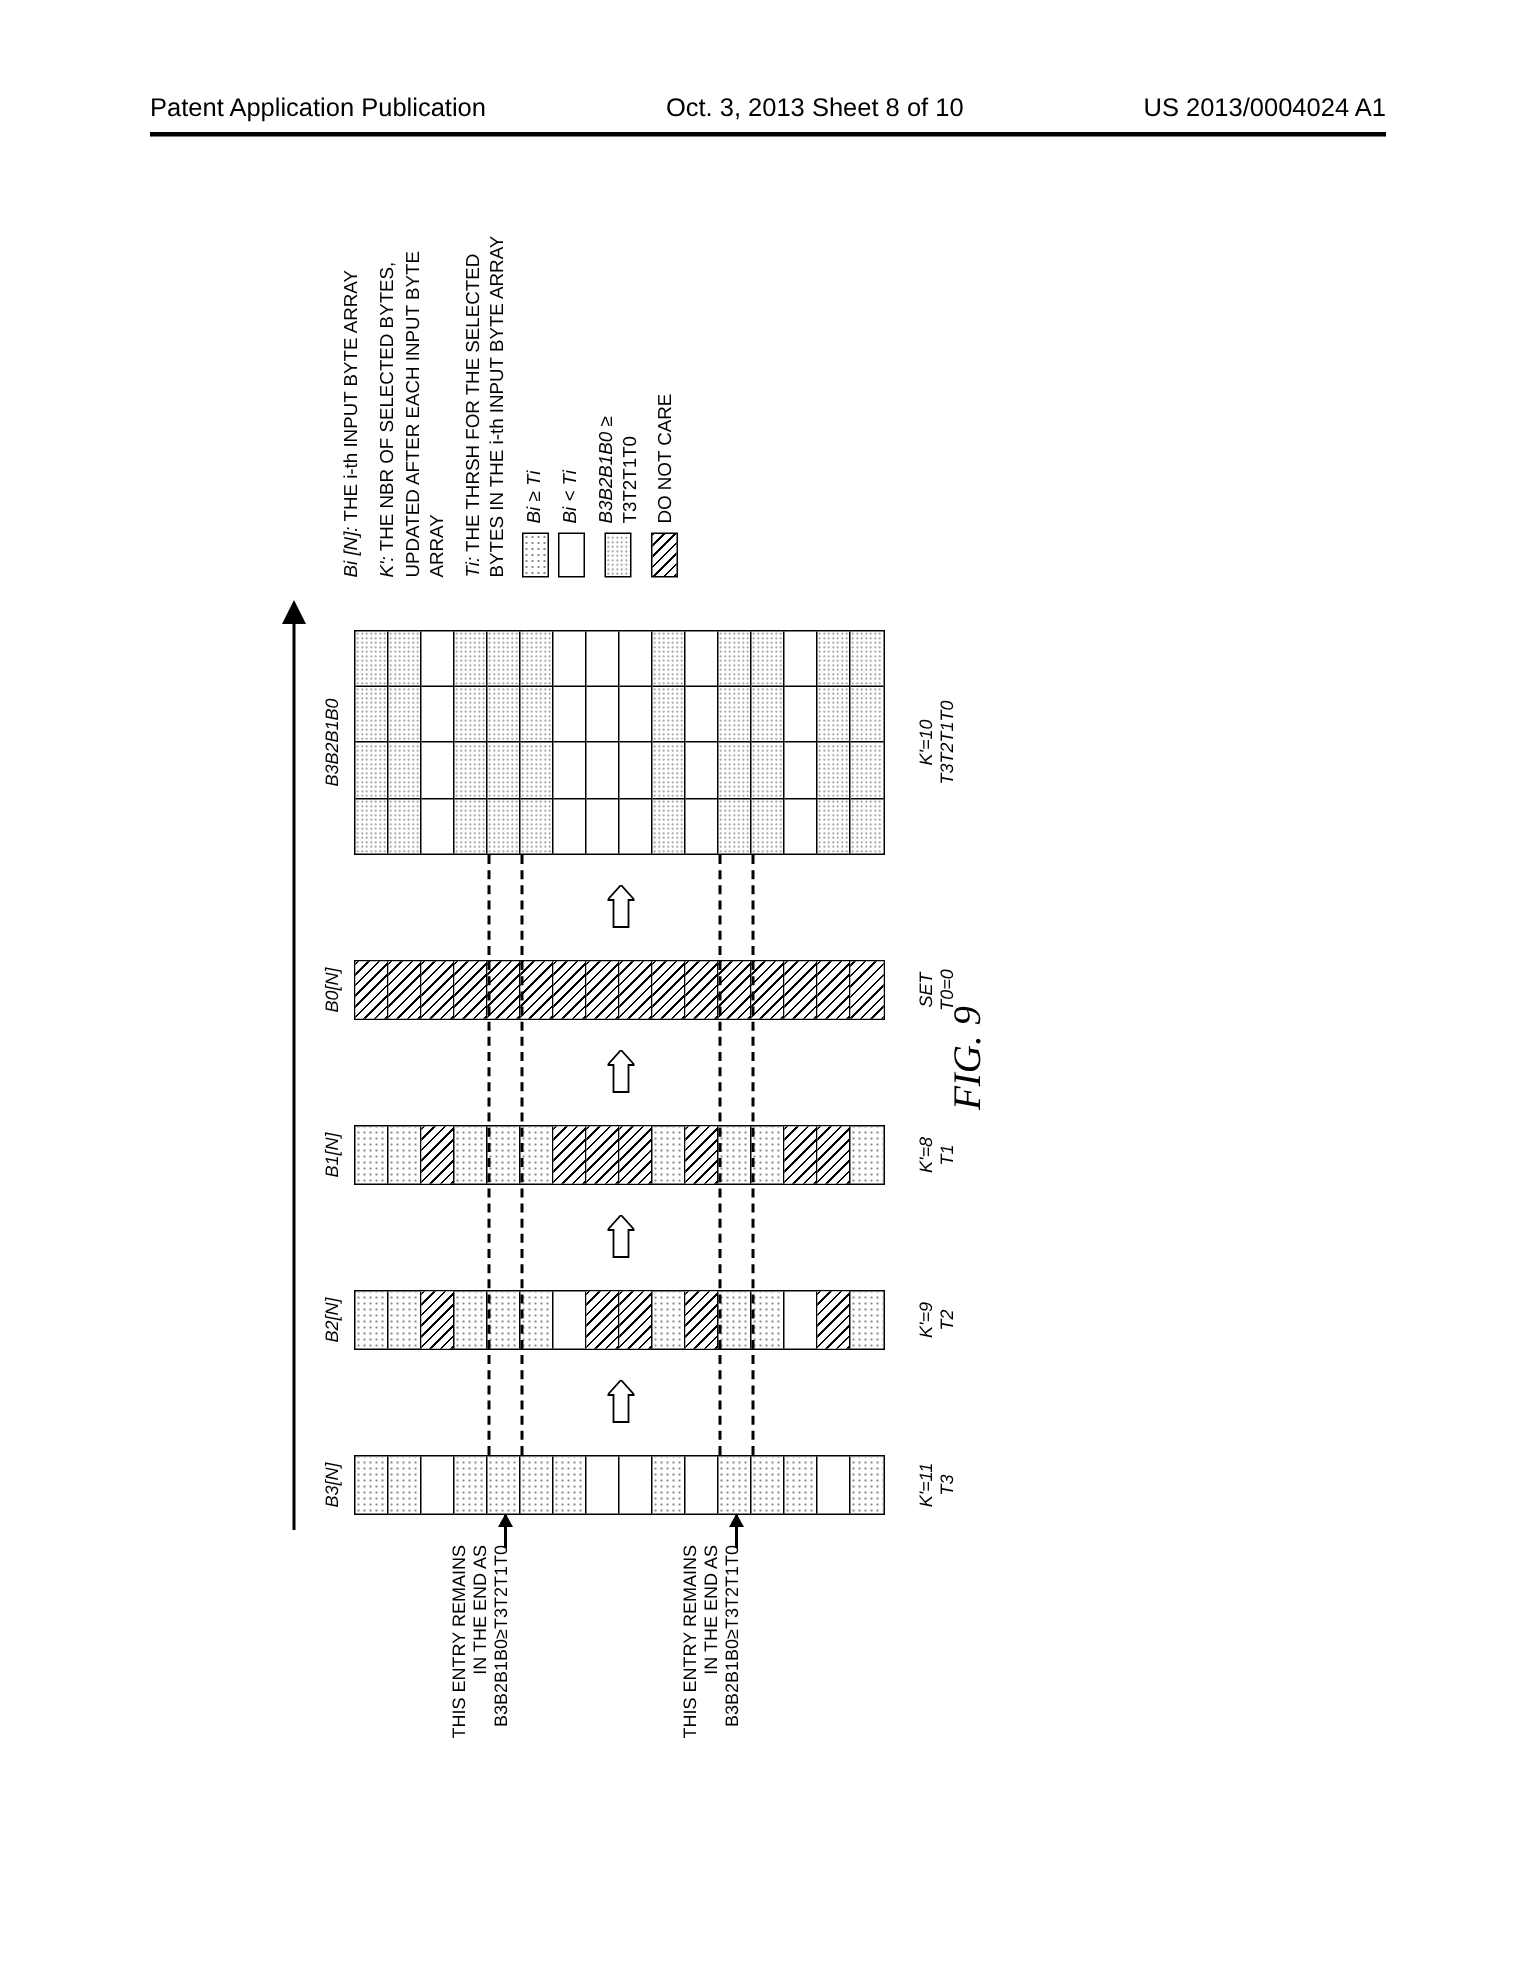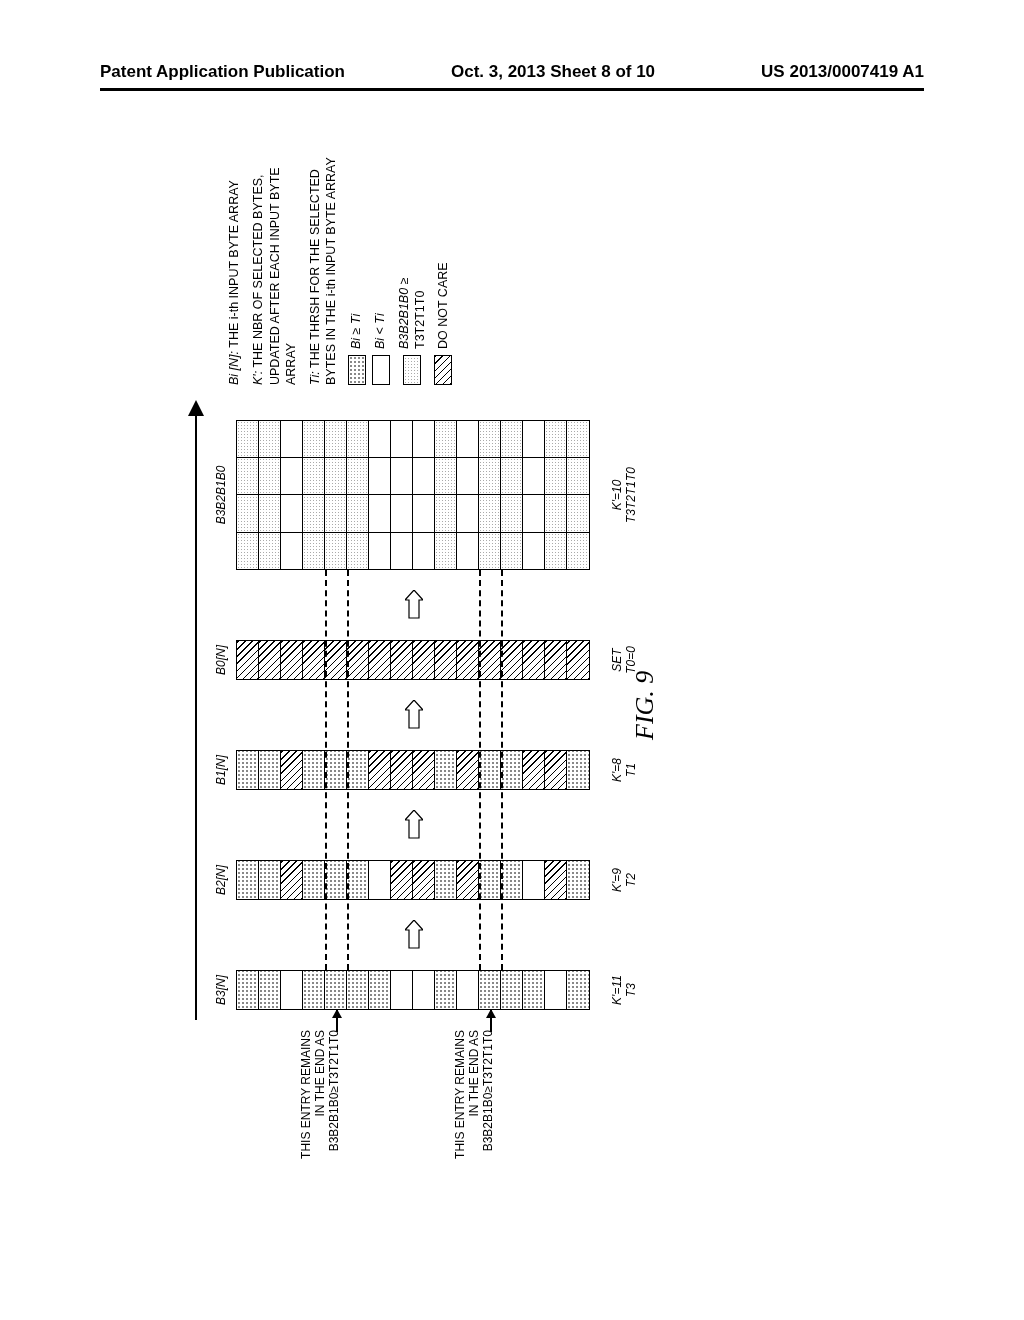--- a/index.html
+++ b/index.html
@@ -13,21 +13,21 @@
   }
   .header {
     position: absolute;
     top: 62px;
     left: 0;
     width: 1024px;
     padding: 0 100px;
     display: flex;
     justify-content: space-between;
     font-size: 17px;
-    font-weight: bold;
+    font-weight: normal;
     gap: 11px;
   }
   .header-line {
     position: absolute;
     top: 88px;
     left: 100px;
     width: 824px;
     height: 2.5px;
     background: #000;
   }
@@ -180,21 +180,21 @@
   .wide-col .cell { display:flex; }
   .subcell { flex:1; border-right:1px solid #000; }
   .subcell:last-child { border-right:none; }
 </style>
 </head>
 <body>
 
 <div class="header">
   <span>Patent Application Publication</span>
   <span>Oct. 3, 2013  Sheet 8 of 10</span>
-  <span>US 2013/0007419 A1</span>
+  <span>US 2013/0004024 A1</span>
 </div>
 <div class="header-line"></div>
 
 <div class="figure-area">
   <div class="rot">
 
     <div class="arrow-main"></div>
 
     <div class="col" style="left:130px">
       <div class="col-label">B3[N]</div>

